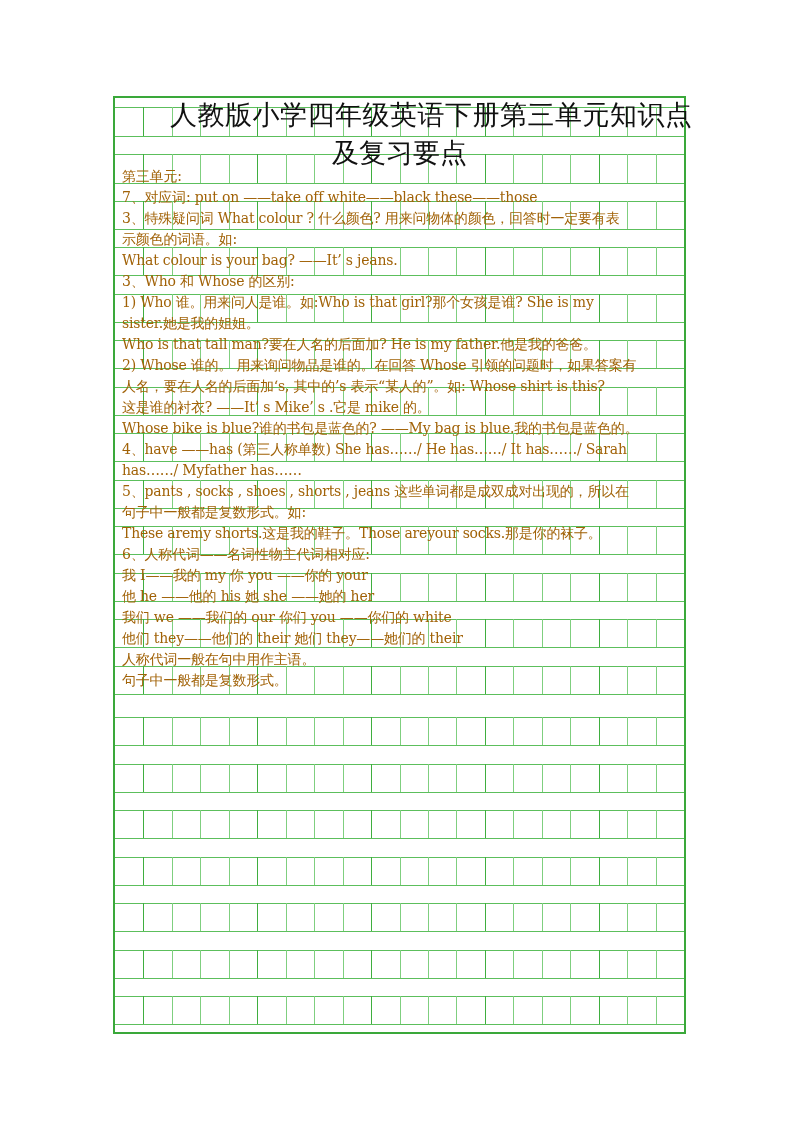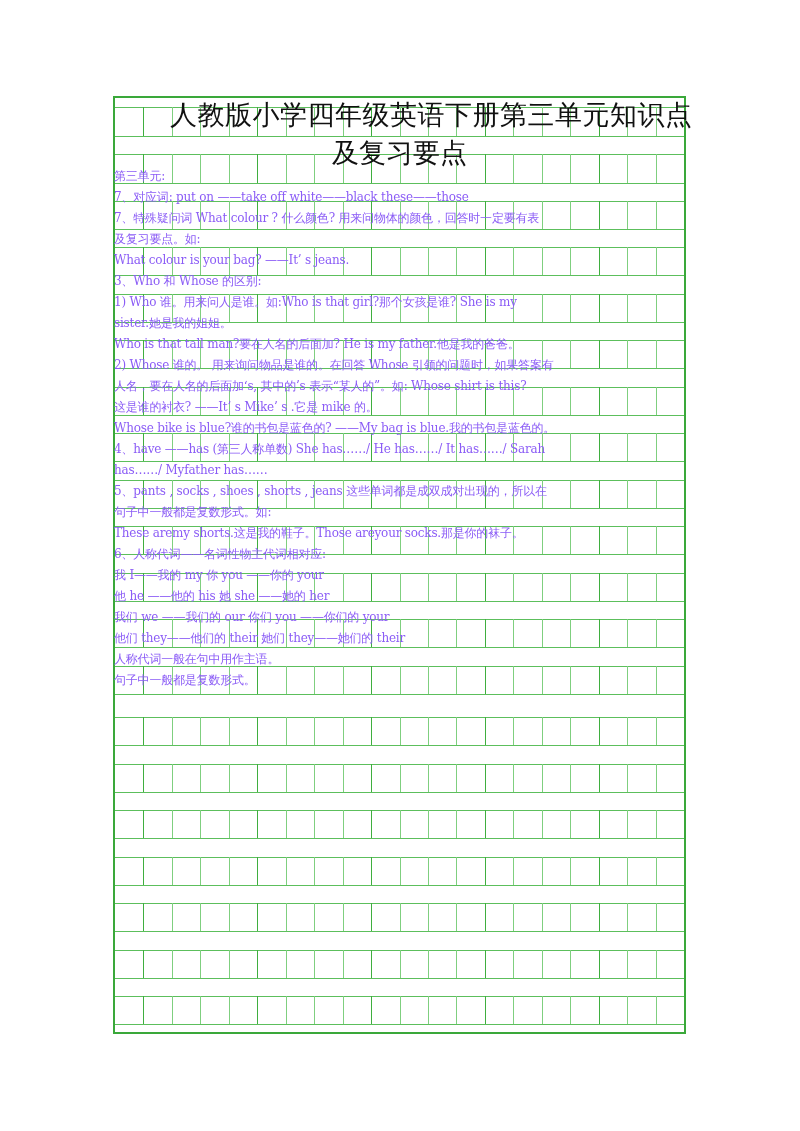--- a/index.html
+++ b/index.html
@@ -9,22 +9,22 @@
           border: 2px solid #3aa83a; box-sizing: border-box; }
   .hline { position: absolute; left: 0; right: 0; height: 0; border-top: 1.5px solid #5cbf5c; }
   .cellrow { position: absolute; left: 0; right: 0; }
   .vline { position: absolute; top: 0; bottom: 0; width: 0; border-left: 1.5px solid #7fcf7f; }
   .vline.strong { border-left-color: #3fae3f; }
   .title { position: absolute; left: 113px; width: 573px; text-align: center;
            font-family: "DejaVu Sans", sans-serif; font-size: 27px; color: #111; line-height: 34px; white-space: nowrap; }
   .title.l1 { top: 98px; left: 170px; width: 516px; text-align: left; letter-spacing: 0.5px; }
   .title.l2 { top: 136px; }
   .text { position: absolute; left: 114px; width: 600px; }
-  .tline { position: absolute; left: 0; white-space: nowrap;
-           font-family: "DejaVu Serif", serif; font-size: 12px; color: #8b5cf6; line-height: 20px; letter-spacing: -0.2px; }
+  .tline { position: absolute; left: 8px; white-space: nowrap;
+           font-family: "DejaVu Serif", serif; font-size: 14px; color: #a16207; line-height: 20px; letter-spacing: -0.2px; }
 </style>
 </head>
 <body>
 
 <div class="page">
 
   <div class="grid" id="grid">
       <div class="hline" style="top: 9px;"></div>
       <div class="hline" style="top: 38px;"></div>
       <div class="cellrow" style="top: 9px; height: 29px;">
@@ -486,37 +486,37 @@
         <div class="vline" style="left: 540.55px;"></div>
       </div>
     </div>
 
   <div class="title l1">人教版小学四年级英语下册第三单元知识点</div>
   <div class="title l2">及复习要点</div>
 
   <div class="text" id="text-body" style="top: 114px;">
     <div class="tline" style="top: 52px;">第三单元:</div>
     <div class="tline" style="top: 73px;">7、对应词: put on ——take off white——black these——those</div>
-    <div class="tline" style="top: 94px;">7、特殊疑问词 What colour ? 什么颜色? 用来问物体的颜色，回答时一定要有表</div>
-    <div class="tline" style="top: 115px;">及复习要点。如:</div>
+    <div class="tline" style="top: 94px;">3、特殊疑问词 What colour ? 什么颜色? 用来问物体的颜色，回答时一定要有表</div>
+    <div class="tline" style="top: 115px;">示颜色的词语。如:</div>
     <div class="tline" style="top: 136px;">What colour is your bag? ——It’ s jeans.</div>
     <div class="tline" style="top: 157px;">3、Who 和 Whose 的区别:</div>
     <div class="tline" style="top: 178px;">1) Who 谁。用来问人是谁。如:Who is that girl?那个女孩是谁? She is my</div>
     <div class="tline" style="top: 199px;">sister.她是我的姐姐。</div>
     <div class="tline" style="top: 220px;">Who is that tall man?要在人名的后面加? He is my father.他是我的爸爸。</div>
     <div class="tline" style="top: 241px;">2) Whose 谁的。 用来询问物品是谁的。在回答 Whose 引领的问题时，如果答案有</div>
     <div class="tline" style="top: 262px;">人名，要在人名的后面加‘s, 其中的’s 表示“某人的”。如: Whose shirt is this?</div>
     <div class="tline" style="top: 283px; text-align: center;">这是谁的衬衣? ——It’ s Mike’ s .它是 mike 的。</div>
     <div class="tline" style="top: 304px;">Whose bike is blue?谁的书包是蓝色的? ——My bag is blue.我的书包是蓝色的。</div>
     <div class="tline" style="top: 325px;">4、have ——has (第三人称单数) She has……/ He has……/ It has……/ Sarah</div>
     <div class="tline" style="top: 346px;">has……/ Myfather has……</div>
     <div class="tline" style="top: 367px;">5、pants , socks , shoes , shorts , jeans 这些单词都是成双成对出现的，所以在</div>
     <div class="tline" style="top: 388px;">句子中一般都是复数形式。如:</div>
     <div class="tline" style="top: 409px;">These aremy shorts.这是我的鞋子。Those areyour socks.那是你的袜子。</div>
     <div class="tline" style="top: 430px;">6、人称代词——名词性物主代词相对应:</div>
     <div class="tline" style="top: 451px;">我 I——我的 my 你 you ——你的 your</div>
     <div class="tline" style="top: 472px;">他 he ——他的 his 她 she ——她的 her</div>
-    <div class="tline" style="top: 493px;">我们 we ——我们的 our 你们 you ——你们的 your</div>
+    <div class="tline" style="top: 493px;">我们 we ——我们的 our 你们 you ——你们的 white</div>
     <div class="tline" style="top: 514px;">他们 they——他们的 their 她们 they——她们的 their</div>
     <div class="tline" style="top: 535px;">人称代词一般在句中用作主语。</div>
     <div class="tline" style="top: 556px;">句子中一般都是复数形式。</div>
   </div>
 </div>
 
 </body></html>

